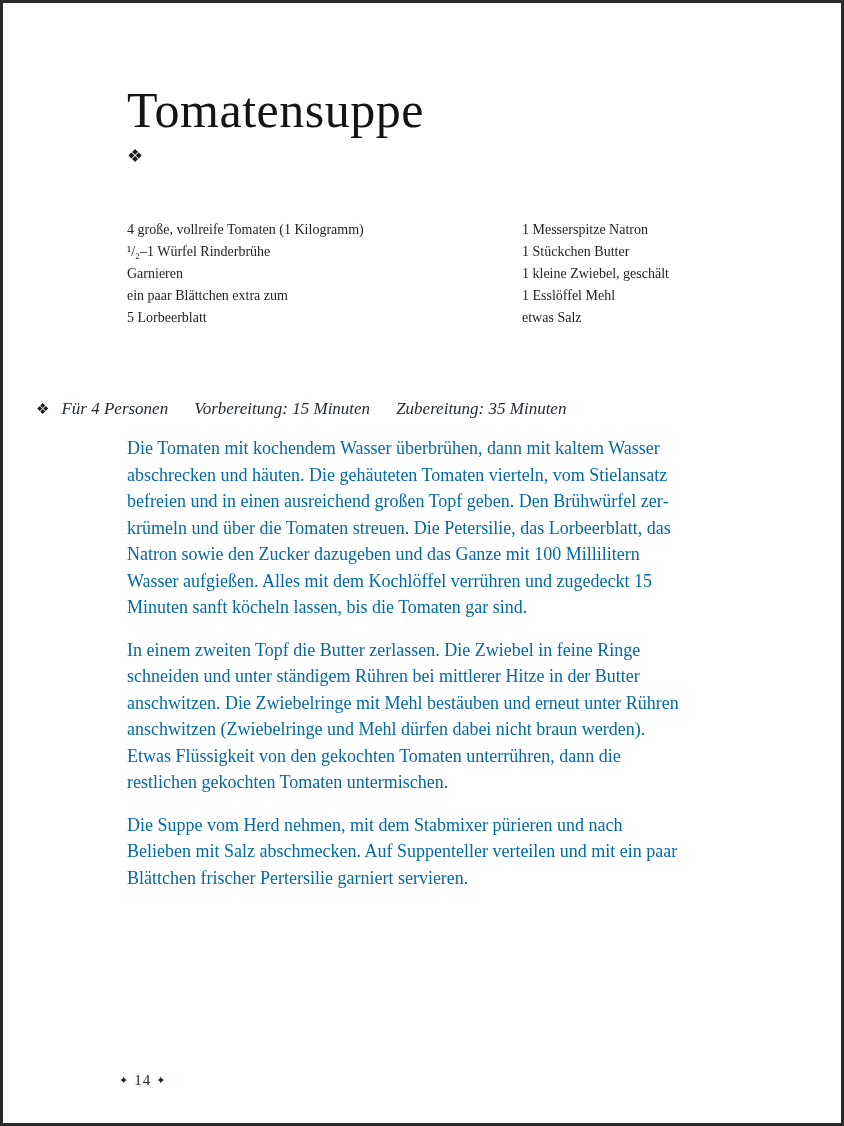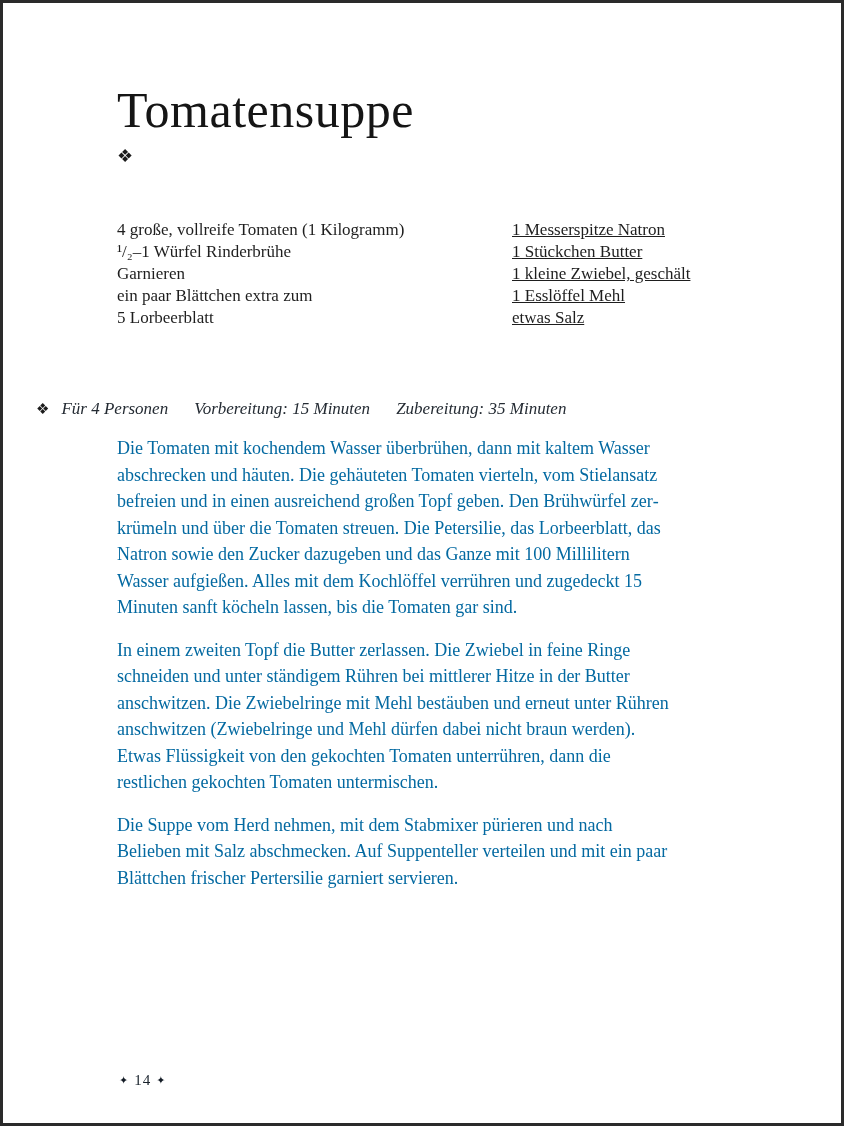--- a/index.html
+++ b/index.html
@@ -7,44 +7,44 @@
     position: relative;
     width: 844px;
     height: 1126px;
     box-sizing: border-box;
     background: #ffffff;
     border: 3px solid #2a2a2a;
     font-family: "Liberation Serif", "DejaVu Serif", serif;
     color: #1e1e1e;
     overflow: hidden;
   }
-  .content { padding: 82px 0 0 114px; }
+  .content { padding: 82px 0 0 114px; margin-left: 10px; }
   .title {
     margin: 0;
     font-size: 50px;
     font-weight: 400;
     line-height: 1.0;
     letter-spacing: 0.5px;
     color: #151515;
   }
   .title-ornament {
     margin-top: 12px;
     font-size: 18px;
     line-height: 1;
     color: #1b1b1b;
   }
   .ingredients {
     display: flex;
     margin-top: 54px;
-    font-size: 17px;
+    font-size: 14px;
     line-height: 22px;
   }
   .ingredients ul { list-style: none; margin: 0; padding: 0; }
   .col-left { width: 395px; flex: 0 0 395px; }
-  .col-right { flex: 1; text-decoration: underline; }
+  .col-right { flex: 1; }
   .meta {
     position: absolute;
     left: 33px;
     top: 396px;
     font-style: italic;
     font-size: 17px;
     color: #242b33;
     white-space: nowrap;
   }
   .meta .meta-ornament {

